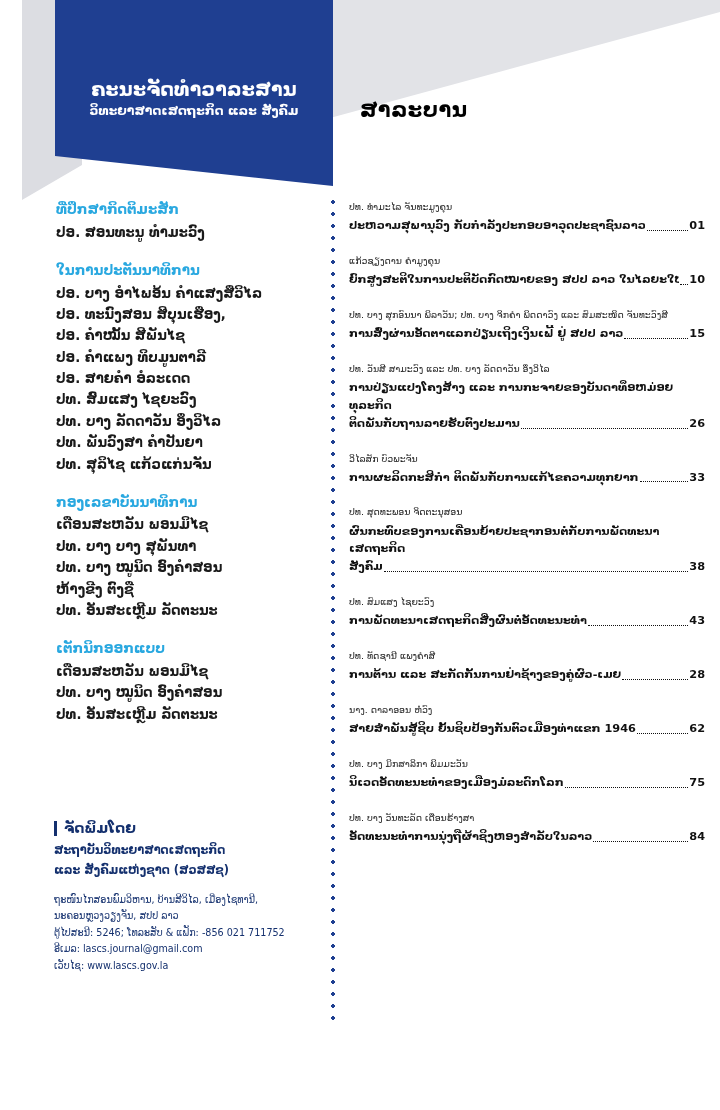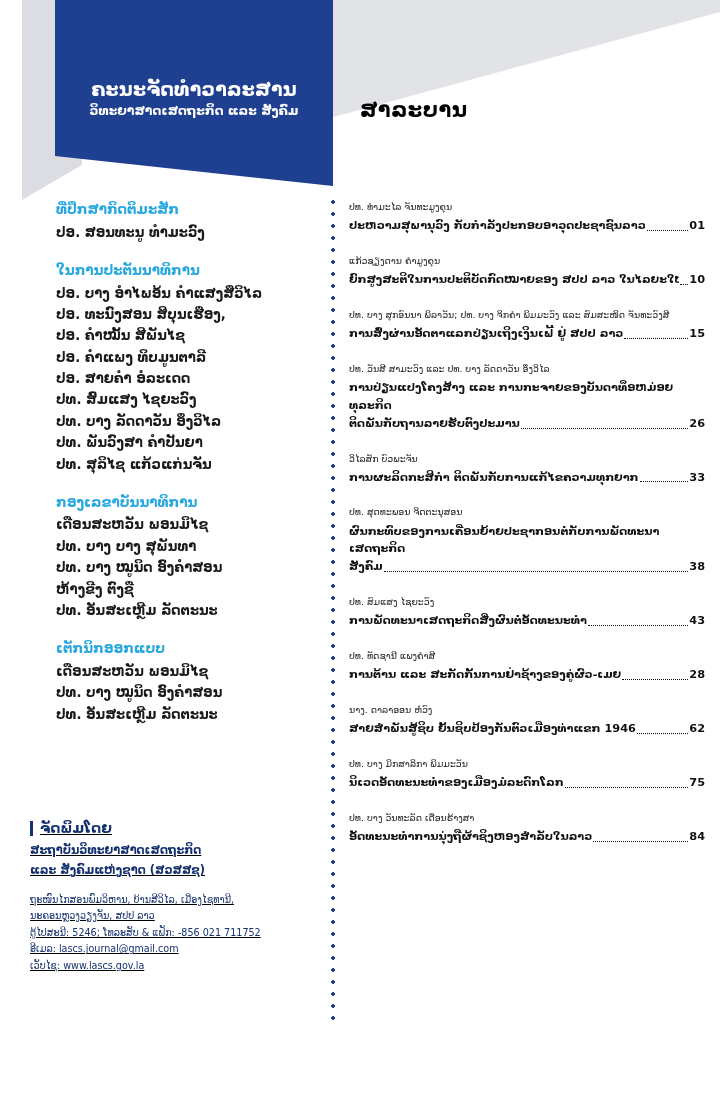--- a/index.html
+++ b/index.html
@@ -59,21 +59,21 @@
   .sect-head{
     color:#29a8e0;font-size:13.5px;font-weight:bold;
     margin-bottom:2px;line-height:1.45;
   }
   .person{
     color:#1a1a1a;font-size:13.2px;font-weight:bold;
     line-height:1.62;white-space:nowrap;
   }
 
   
-  .pub{position:absolute;left:30px;top:818px;width:280px;text-decoration:underline;}
+  .pub{position:absolute;left:54px;top:818px;width:280px;}
   .pub-head{
     position:relative;padding-left:10px;
     font-size:14px;font-weight:bold;color:#14306e;line-height:1.5;
   }
   .pub-head:before{
     content:"";position:absolute;left:0;top:3px;bottom:3px;width:2.5px;background:#14306e;
   }
   .pub-org{font-size:11.4px;font-weight:bold;color:#14306e;line-height:1.62;margin-top:2px;}
   .pub-addr{font-size:9.6px;color:#14306e;line-height:1.72;margin-top:12px;}
   .pub-lic{font-size:9.3px;color:#2a4a8c;line-height:1.72;margin-top:14px;}
@@ -180,21 +180,21 @@
         <div class="toc-author">ແກ້ວຊຽງດານ ຄຳມູງຄຸນ</div>
         <div class="toc-title">
           <span class="toc-last">
             <span class="txt">ຍົກສູງສະຕິໃນການປະຕິບັດກົດໝາຍຂອງ ສປປ ລາວ ໃນໄລຍະໃໝ່</span>
             <span class="dots"></span>
             <span class="pg">10</span>
           </span>
         </div>
       </div>
       <div class="toc-entry">
-        <div class="toc-author">ປທ. ບາງ ສຸກອົນນາ ພິລາວັນ; ປທ. ບາງ ຈິກຄຳ ພິມມະວົງ ແລະ ສົມສະໜິດ ຈັນທະວົງສີ</div>
+        <div class="toc-author">ປທ. ບາງ ສຸກອົນນາ ພິລາວັນ; ປທ. ບາງ ຈິກຄຳ ພິດດາວົງ ແລະ ສົມສະໜິດ ຈັນທະວົງສີ</div>
         <div class="toc-title">
           <span class="toc-last">
             <span class="txt">ການສົ່ງຜ່ານອັດຕາແລກປ່ຽນເຖິງເງິນເຟີ້ ຢູ່ ສປປ ລາວ</span>
             <span class="dots"></span>
             <span class="pg">15</span>
           </span>
         </div>
       </div>
       <div class="toc-entry">
         <div class="toc-author">ປທ. ວັນສີ ສາມະວົງ ແລະ ປທ. ບາງ ລັດດາວັນ ອຶງວິໄລ</div>

